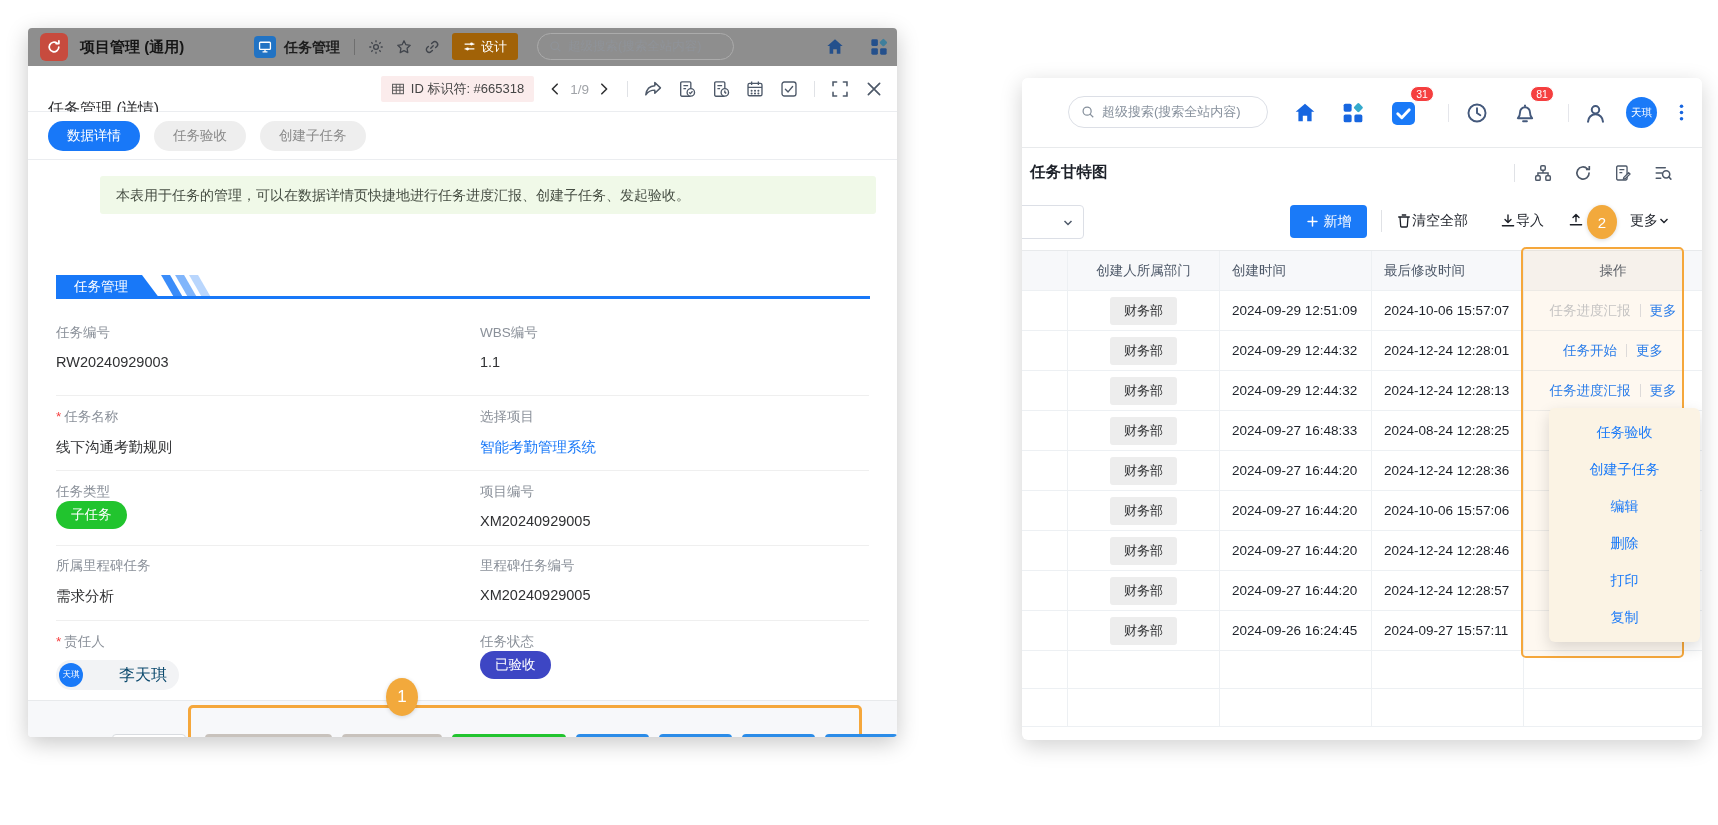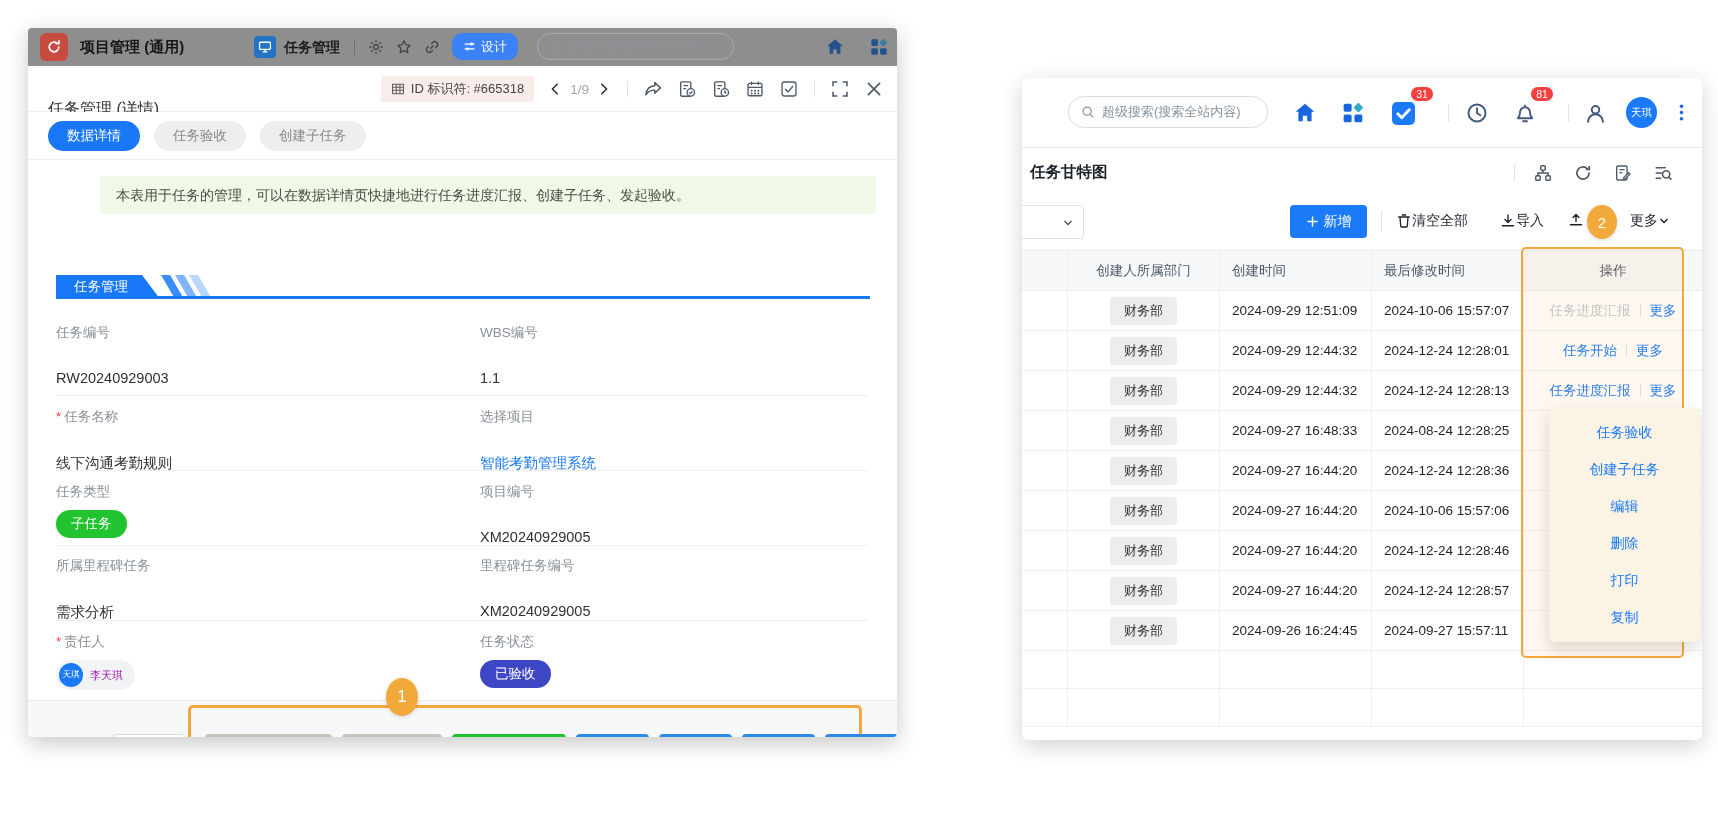--- a/index.html
+++ b/index.html
@@ -9,21 +9,21 @@
 
   
   .lp { position:absolute; left:28px; top:28px; width:869px; height:709px; background:#fff; border-radius:4px; box-shadow:0 6px 22px rgba(0,0,0,.22); overflow:hidden; }
   .lp-bar { position:absolute; left:0; top:0; width:869px; height:38px; background:#8e8e8e; }
   .lp-bar .app-icon { position:absolute; left:12px; top:5px; width:28px; height:28px; background:#c74b3e; border-radius:6px; display:flex; align-items:center; justify-content:center; }
   .lp-bar .lp-apptitle { position:absolute; left:52px; top:0; line-height:38px; font-size:15px; font-weight:bold; color:#161616; }
   .lp-bar .monitor-chip { position:absolute; left:226px; top:8px; width:22px; height:22px; background:#2173c4; border-radius:4px; display:flex; align-items:center; justify-content:center; }
   .lp-bar .menu-label { position:absolute; left:256px; top:0; line-height:38px; font-size:14px; font-weight:bold; color:#1e1e1e; }
   .lp-bar .bar-vdiv { position:absolute; left:326px; top:11px; height:16px; width:1px; background:#6f6f6f; }
   .lp-bar .bar-ic { position:absolute; top:11px; width:16px; height:16px; color:#41454c; cursor:pointer; }
-  .design-btn { position:absolute; left:424px; top:5px; width:66px; height:27px; background:#3b82f6; border-radius:10px; color:#fff; font-size:13px; display:flex; align-items:center; justify-content:center; gap:5px; cursor:pointer; }
+  .design-btn { position:absolute; left:424px; top:5px; width:66px; height:27px; background:#a16207; border-radius:3px; color:#fff; font-size:13px; display:flex; align-items:center; justify-content:center; gap:5px; cursor:pointer; }
   .lp-search { position:absolute; left:509px; top:5px; width:197px; height:27px; border:1px solid #ababab; border-radius:14px; display:flex; align-items:center; gap:6px; padding-left:11px; color:#8f9399; font-size:12.5px; cursor:text; }
   .lp-home { position:absolute; left:798px; top:10px; width:18px; height:18px; color:#24508c; cursor:pointer; }
   .lp-grid { position:absolute; left:842px; top:10px; width:18px; height:18px; cursor:pointer; }
 
   .lp-mheader { position:absolute; left:0; top:38px; width:869px; height:46px; border-bottom:1px solid #ebedf0; background:#fff; }
   .lp-mtitle { position:absolute; left:20px; top:0; line-height:46px; font-size:16px; color:#303133;margin-top:20px; }
   .lp-mh-right { position:absolute; right:14px; top:0; height:46px; display:flex; align-items:center; }
   .id-badge { height:26px; background:#fbecec; border-radius:2px; display:flex; align-items:center; gap:6px; padding:0 10px; font-size:13px; color:#454545; }
   .pag-ic { width:14px; height:14px; color:#303133; margin-left:14px; cursor:pointer; }
   .pag-txt { font-size:13.5px; color:#a0a3a8; margin:0 8px; }
@@ -37,28 +37,28 @@
   .lp-notice { position:absolute; left:72px; top:148px; width:776px; height:38px; background:#f0f9e8; border-radius:3px; font-size:14px; color:#454d42; line-height:38px; padding-left:16px; }
 
   .sec-ribbon { position:absolute; left:28px; top:247px; height:24px; }
   .sec-main { position:absolute; left:0; top:0; width:104px; height:24px; background:#1878f8; clip-path:polygon(0 0,86px 0,104px 100%,0 100%); color:#fff; font-size:13.5px; line-height:24px; text-align:left; padding-left:18px; }
   .sec-stripe { position:absolute; top:0; width:9px; height:24px; background:#1878f8; transform:skewX(30deg); }
   .sec-line { position:absolute; left:28px; top:268px; width:814px; height:3px; background:#1878f8; }
 
   .field { position:absolute; width:380px; }
   .f-label { font-size:13.5px; color:#8a9099; }
   .f-label .req { color:#f53f3f; margin-right:3px; }
-  .f-value { margin-top:28px; font-size:14.5px; color:#303133; }
+  .f-value { margin-top:12px; font-size:14.5px; color:#303133; }
   .f-value.link { color:#1878f8; cursor:pointer; }
-  .f-tag { display:inline-flex; margin-top:9px; height:28px; border-radius:14px; padding:12px 15px; align-items:center; color:#fff; font-size:13.5px; }
+  .f-tag { display:inline-flex; height:28px; border-radius:14px; padding:12px 15px; align-items:center; color:#fff; font-size:13.5px; }
   .f-tag.green { background:#21c42e; }
   .f-tag.indigo { background:#3d46c4; }
   .owner-pill { display:inline-flex; margin-top:9px; height:30px; border-radius:15px; background:#f2f3f5; align-items:center; gap:7px; padding:0 12px 0 3px; }
   .owner-avatar { width:24px; height:24px; border-radius:50%; background:#1a7af8; color:#fff; font-size:8.5px; display:flex; align-items:center; justify-content:center; }
-  .owner-name { font-size:11px; color:#a21caf; }
+  .owner-name { font-size:16px; color:#0c4a6e;margin-left:29px; }
   .f-div { position:absolute; left:28px; width:813px; height:1px; background:#efefef; }
 
   .lp-footer { position:absolute; left:0; top:672px; width:869px; height:85px; background:#f7f8fa; border-top:1px solid #e8eaec;font-style:italic; }
   .close-btn { position:absolute; left:84px; top:33px; width:74px; height:36px; background:#fff; border:1px solid #d9dce0; border-radius:4px; font-size:13.5px; color:#4e5153; display:flex; align-items:center; justify-content:center; gap:6px; cursor:pointer; }
   .fbox { position:absolute; left:160px; top:4px; width:674px; height:77px; border:3px solid #f5a73b; border-radius:5px; }
   .lp-btns { position:absolute; left:177px; top:33px; display:flex; gap:10px; }
   .fbtn { height:36px; border-radius:4px; color:#fff; font-size:13.5px; display:flex; align-items:center; justify-content:center; gap:6px; padding:0 13px; cursor:pointer; white-space:nowrap; }
   .fbtn.dis { background:#c8c2bc; cursor:default; }
   .fbtn.green { background:#21c42e; }
   .fbtn.blue { background:#2b8ce8; }

